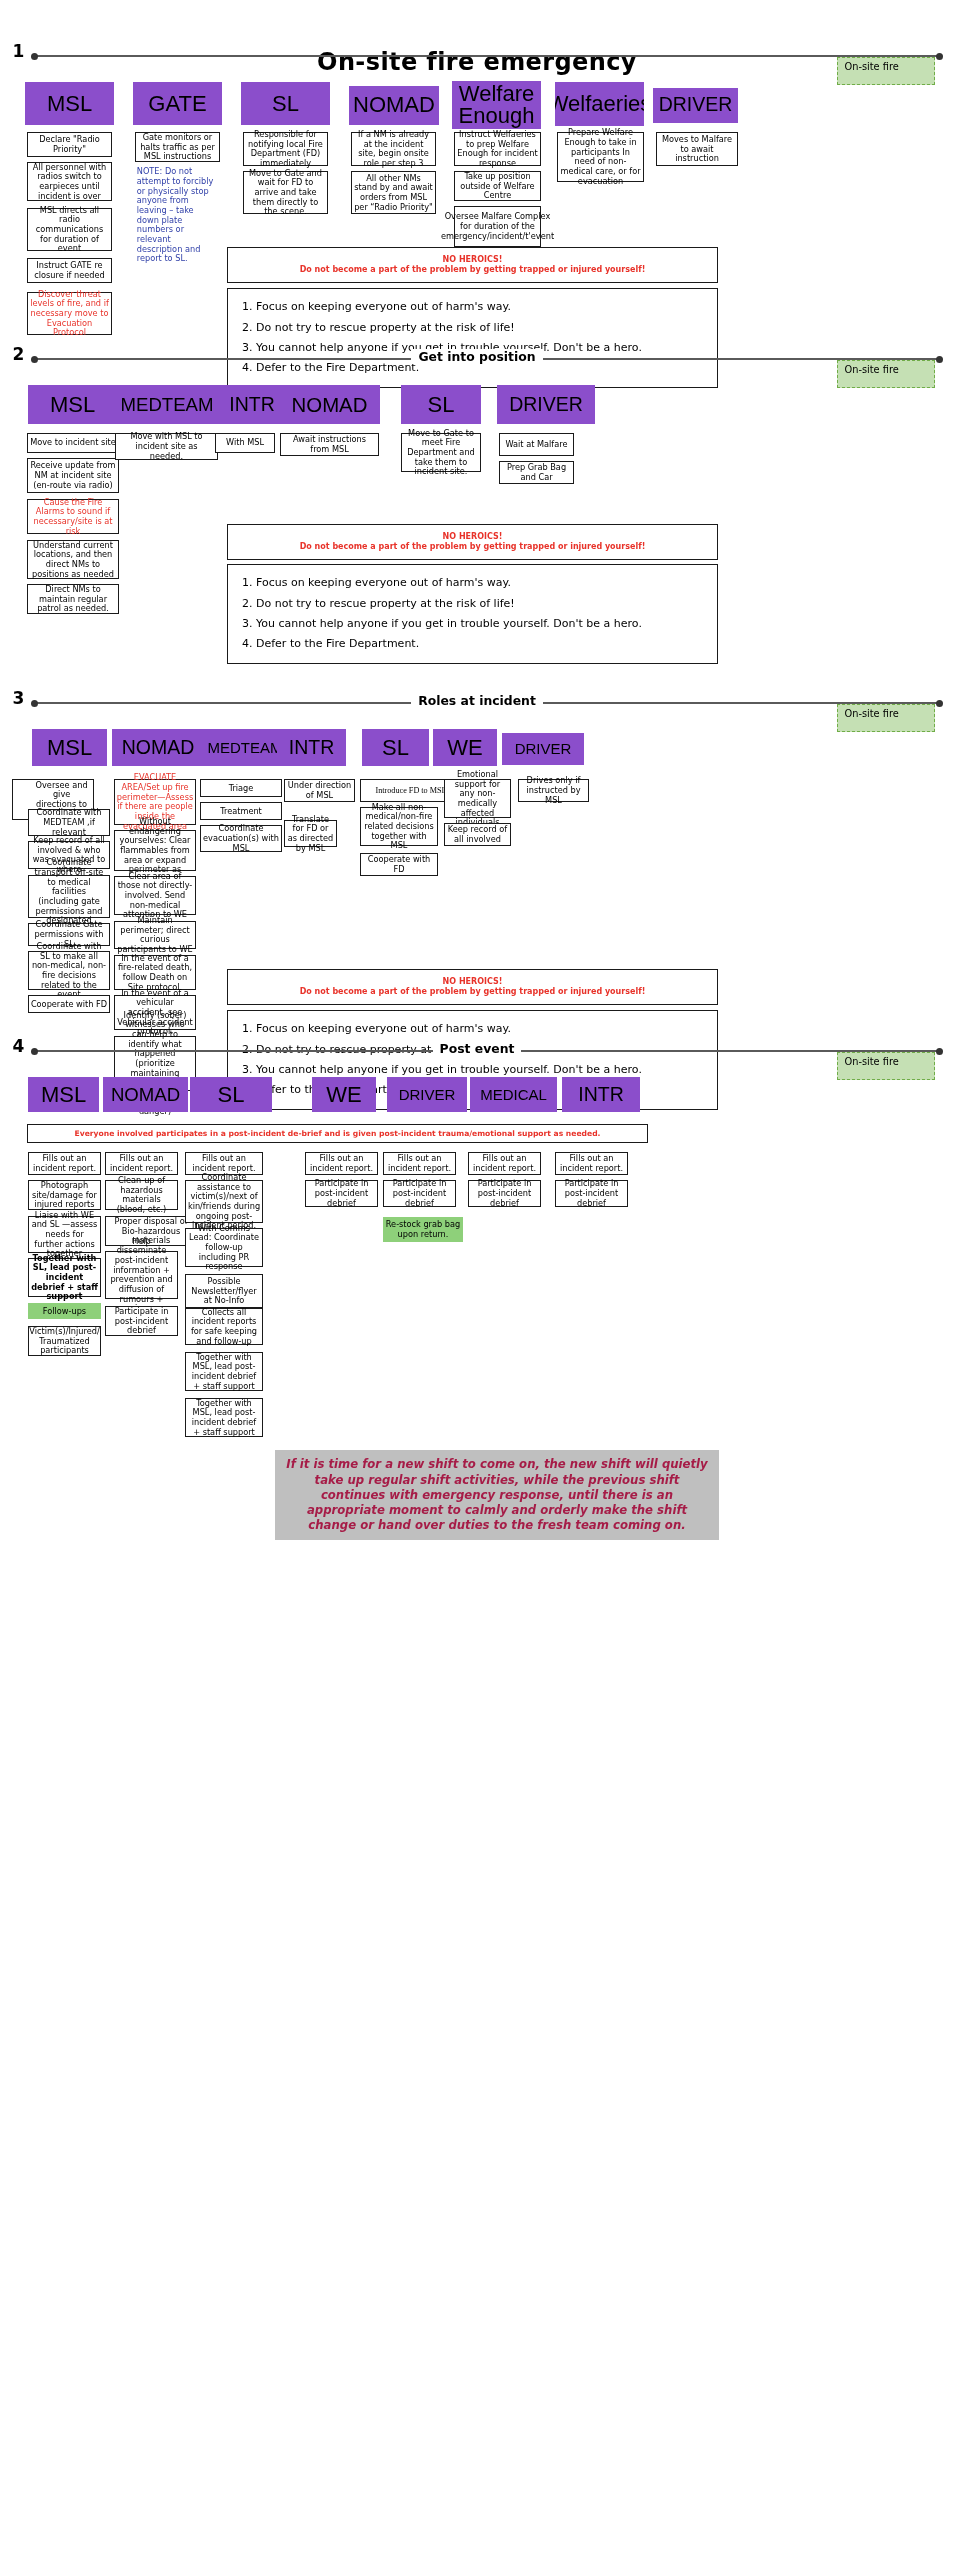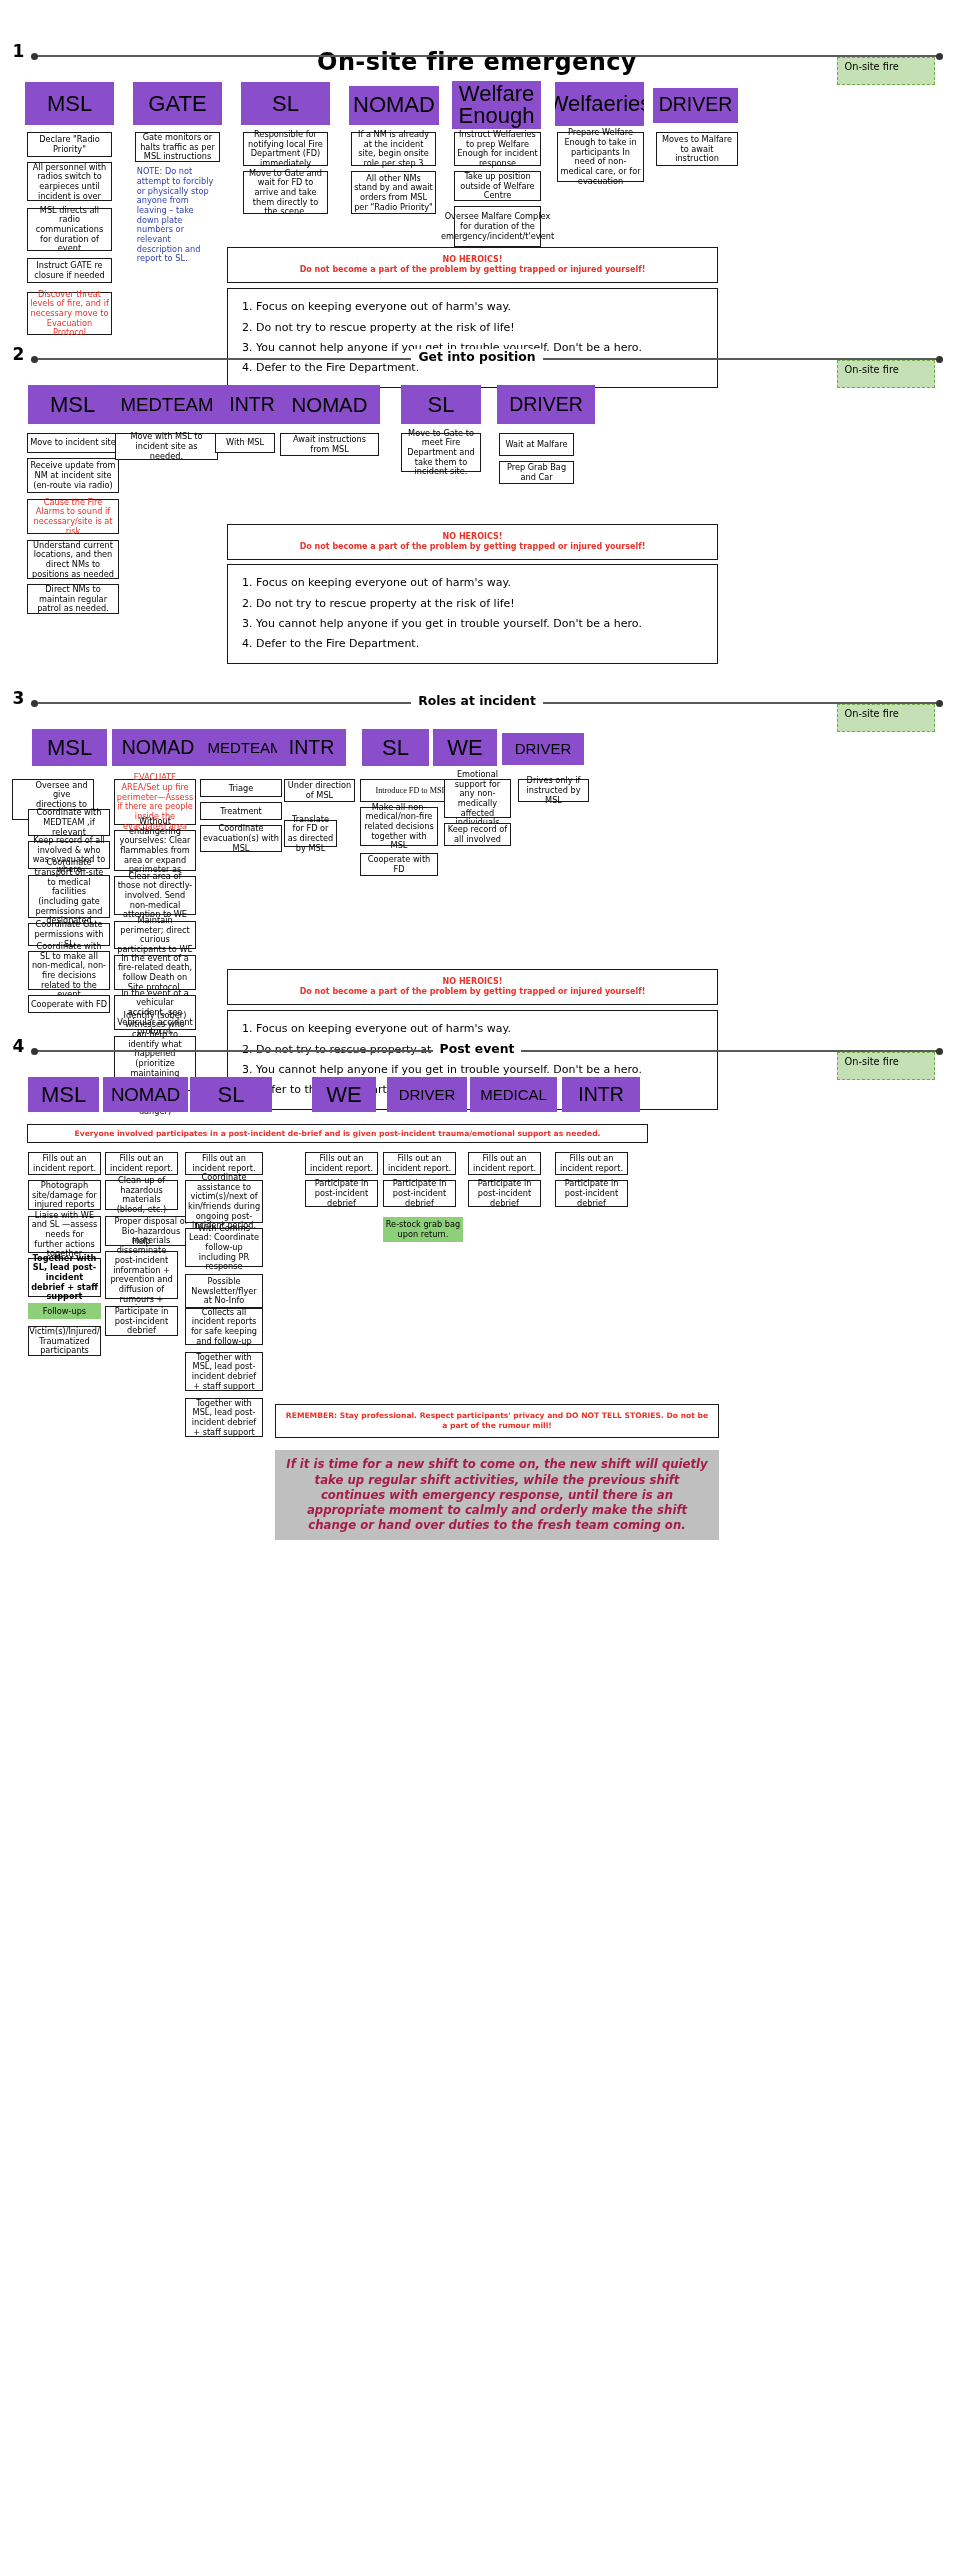--- a/index.html
+++ b/index.html
@@ -339,17 +339,16 @@
     <div class="bx" style="left:383px;top:34px;width:73px;height:23px;display:flex;align-items:center;justify-content:center;">Fills out an incident report.</div>
     <div class="bx" style="left:383px;top:62px;width:73px;height:27px;display:flex;align-items:center;justify-content:center;">Participate in post-incident debrief</div>
     <div class="bx green-bg" style="left:383px;top:99px;width:80px;height:25px;display:flex;align-items:center;justify-content:center;">Re-stock grab bag upon return.</div>
 
     <div class="bx" style="left:468px;top:34px;width:73px;height:23px;display:flex;align-items:center;justify-content:center;">Fills out an incident report.</div>
     <div class="bx" style="left:468px;top:62px;width:73px;height:27px;display:flex;align-items:center;justify-content:center;">Participate in post-incident debrief</div>
 
     <div class="bx" style="left:555px;top:34px;width:73px;height:23px;display:flex;align-items:center;justify-content:center;">Fills out an incident report.</div>
     <div class="bx" style="left:555px;top:62px;width:73px;height:27px;display:flex;align-items:center;justify-content:center;">Participate in post-incident debrief</div>
 
-    <div class="remember" style="left:275px;top:286px;width:444px;">REMEMBER: Stay professional. Respect participants' privacy and DO NOT TELL STORIES. Do not be a part of the rumour mill!</div>
     <div class="shift" style="left:275px;top:332px;width:444px;">If it is time for a new shift to come on, the new shift will quietly take up regular shift activities, while the previous shift continues with emergency response, until there is an appropriate moment to calmly and orderly make the shift change or hand over duties to the fresh team coming on.</div>
   </div>
 </div>
 
 
 </body></html>

